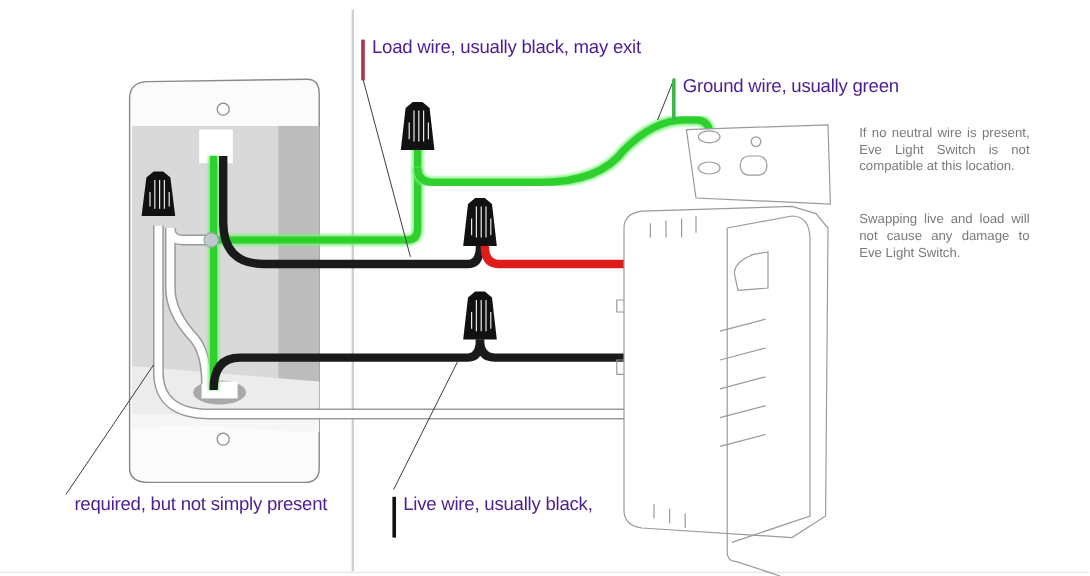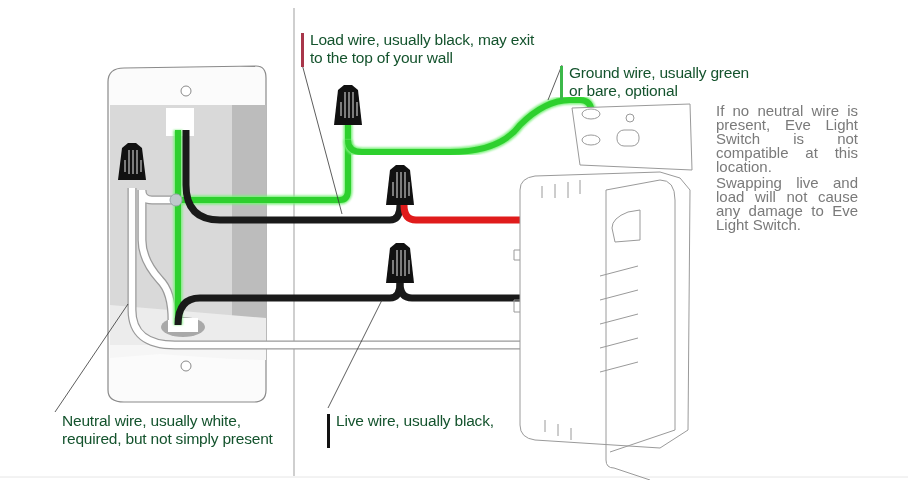--- a/index.html
+++ b/index.html
@@ -1,20 +1,20 @@
 <!DOCTYPE html>
 <html><head>
 <meta charset="utf-8">
 <style>
   html, body { margin: 0; padding: 0; background: #ffffff; }
   body { width: 908px; height: 480px; position: relative; overflow: hidden; font-family: "Liberation Sans", sans-serif; }
   #diagram { position: absolute; left: 0; top: 0; }
-  .label { position: absolute; color: #14532d; font-family: "Liberation Sans", sans-serif; font-size: 15.5px; line-height: 18px; letter-spacing: -0.2px; white-space: nowrap; }
+  .label { position: absolute; color: #4c1d95; font-family: "Liberation Sans", sans-serif; font-size: 15.5px; line-height: 18px; letter-spacing: -0.2px; white-space: nowrap; }
   .label .bar { position: absolute; left: -9px; width: 3px; }
-  .note { position: absolute; color: #7a7a7a; font-family: "Liberation Sans", sans-serif; font-size: 15px; line-height: 14px; text-align: justify; }
+  .note { position: absolute; color: #7a7a7a; font-family: "Liberation Sans", sans-serif; font-size: 11px; line-height: 14px; text-align: justify; }
   .note p { margin: 0; }
   .warn { display: inline-block; width: 14px; height: 12px; vertical-align: -1px; margin-right: 8px; }
 </style>
 </head>
 <body>
 
 <svg id="diagram" width="908" height="480" viewBox="0 0 908 480">
   <defs>
     <filter id="glow" x="-5%" y="-5%" width="110%" height="110%">
       <feGaussianBlur stdDeviation="1.2"></feGaussianBlur>
@@ -102,31 +102,28 @@
 
   <line x1="302" y1="64" x2="342" y2="214" stroke="#333" stroke-width="0.8"></line>
   <line x1="562" y1="65" x2="548" y2="100" stroke="#333" stroke-width="0.8"></line>
   <line x1="55" y1="412" x2="128" y2="304" stroke="#333" stroke-width="0.8"></line>
   <line x1="328" y1="408" x2="382" y2="300" stroke="#333" stroke-width="0.8"></line>
 </svg>
 
 <div class="label" style="left:310px; top:31px;">
   <span class="bar" style="top:2px; height:34px; background:#a8364a;"></span>
   <div>Load wire, usually black, may exit</div>
-  <div>to the top of your wall</div>
 </div>
 
 <div class="label" style="left:569px; top:31px;margin-top:33px;">
   <span class="bar" style="top:2px; height:34px; background:#3cb84a;"></span>
   <div>Ground wire, usually green</div>
-  <div>or bare, optional</div>
 </div>
 
 <div class="label" style="left:62px; top:412px;">
-  <div>Neutral wire, usually white,</div>
   <div>required, but not simply present</div>
 </div>
 
 <div class="label" style="left:336px; top:412px;text-align:right;">
   <span class="bar" style="top:2px; height:34px; background:#111111;"></span>
   <div>Live wire, usually black,</div>
 </div>
 
 <div class="note" style="left:716px; top:104px; width:142px;">
   <p>If no neutral wire is present, Eve Light Switch is not compatible at this location.</p>

